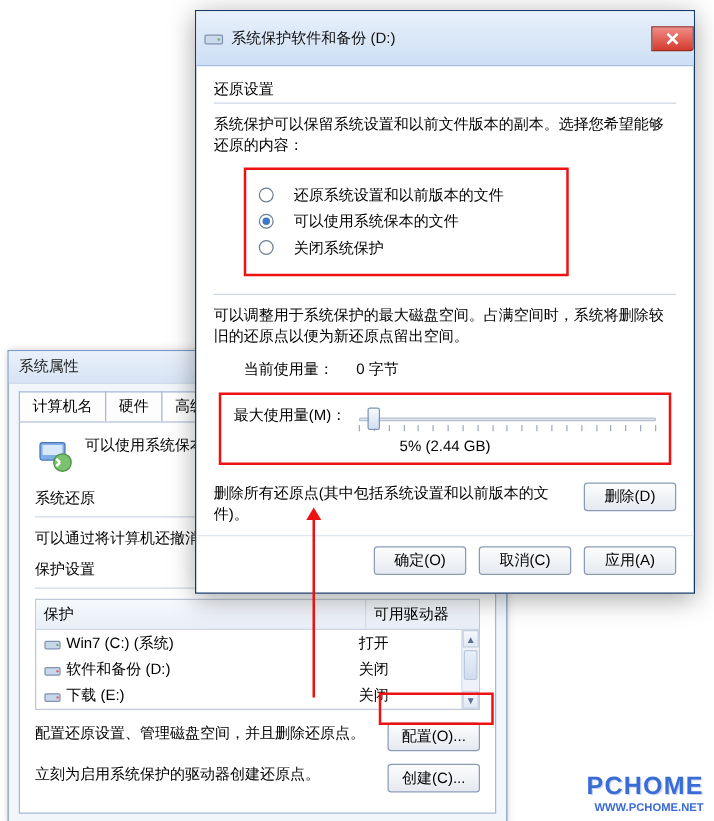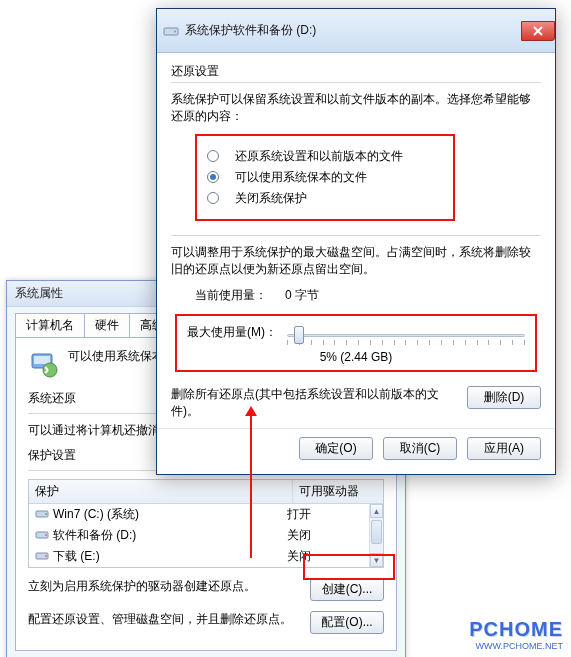--- a/index.html
+++ b/index.html
@@ -28,21 +28,21 @@
 .hr { border-top: 1px solid #d0d8e5; margin: 0 0 8px 0; }
 
 .drives {
   border: 1px solid #c0c9d8; background: #fff; font-size: 12px;
 }
 .drives-head { display: flex; background: linear-gradient(#f7f9fc,#e8eef8); border-bottom: 1px solid #ccd6e6; }
 .drives-head .col { padding: 3px 6px; border-right: 1px solid #d5dfee; }
 .drives-head .col:first-child { flex: 1; }
 .drives-head .col:last-child { width: 90px; border-right: none; }
 .drive-row { display: flex; align-items: center; padding: 2px 6px; }
-.drive-row .col:first-child { flex: 1; display: flex; gap: 4px; }
+.drive-row .col:first-child { flex: 1; display: flex; align-items: center; gap: 4px; }
 .drive-row .col:last-child { width: 90px; }
 .drive-icon { width: 14px; height: 14px; }
 .drives-scroll { position: relative; }
 .scrollbar { position: absolute; right: 0; top: 0; bottom: 0; width: 14px; background: #eef2f8; border-left: 1px solid #d5dfee; }
 .scroll-btn { height: 14px; background: linear-gradient(#f7f9fc,#dfe8f5); border: 1px solid #c0cee1; display: flex; align-items: center; justify-content: center; font-size: 8px; color: #5b6f8e; }
 .scroll-thumb { position: absolute; left: 1px; right: 1px; top: 16px; height: 24px; background: linear-gradient(#eaf0fa,#cfdcef); border: 1px solid #b8c8de; border-radius: 2px; }
 
 .row-btn { display: flex; align-items: flex-start; gap: 12px; margin-top: 10px; }
 .row-btn .txt { flex: 1; }
 .btn {
@@ -102,21 +102,21 @@
 
 .anno { position: absolute; left: 236px; top: 408px; width: 30px; height: 150px; z-index: 20; pointer-events: none; }
 .anno-line { position: absolute; left: 14px; top: 0; bottom: 0; width: 2px; background: #e11; }
 .anno-head { position: absolute; left: 9px; top: -2px; width: 0; height: 0; border-left: 6px solid transparent; border-right: 6px solid transparent; border-bottom: 10px solid #e11; }
 
 .hi-box { position: absolute; border: 2px solid #e11; z-index: 15; pointer-events: none; }
 .hi-config { left: 303px; top: 554px; width: 92px; height: 26px; }
 
 .watermark { position: absolute; right: 8px; bottom: 6px; font-family: Arial Black, Arial; font-weight: 900; font-size: 20px; letter-spacing: 1px; }
 .watermark .a { color: #3a6bd6; text-shadow: 1px 1px 0 #c7d7f3; }
-.watermark .url { display: block; font-size: 9px; font-weight: normal; color: #3a6bd6; text-align: right; letter-spacing: 0; }
+.watermark .url { display: block; font-size: 9px; font-weight: bold; color: #3a6bd6; text-align: right; letter-spacing: 0; }
 </style>
 </head>
 <body>
 
 <div class="dlg-back">
   <div class="titlebar">系统属性</div>
   <div class="tabstrip">
     <div class="tab">计算机名</div>
     <div class="tab">硬件</div>
     <div class="tab active">高级</div>
@@ -180,26 +180,26 @@
         </div>
         <div class="scrollbar">
           <div class="scroll-btn">▲</div>
           <div class="scroll-thumb"></div>
           <div class="scroll-btn" style="position:absolute;bottom:0;left:0;right:0">▼</div>
         </div>
       </div>
     </div>
 
     <div class="row-btn">
+      <div class="txt">配置还原设置、管理磁盘空间，并且删除还原点。</div>
+      <div class="btn">配置(O)...</div>
+    </div>
+    <div class="row-btn">
       <div class="txt">立刻为启用系统保护的驱动器创建还原点。</div>
       <div class="btn">创建(C)...</div>
-    </div>
-    <div class="row-btn">
-      <div class="txt">配置还原设置、管理磁盘空间，并且删除还原点。</div>
-      <div class="btn">配置(O)...</div>
     </div>
   </div>
 
 </div>
 
 <div class="dlg-front">
   <div class="aero-title">
     <span class="ticon"><svg viewBox="0 0 16 16">
           <rect x="1" y="5" width="14" height="7" rx="1" fill="#cbd9ec" stroke="#7e93ad"></rect>
           <circle cx="12" cy="8.5" r="1" fill="#6fae6f"></circle>

